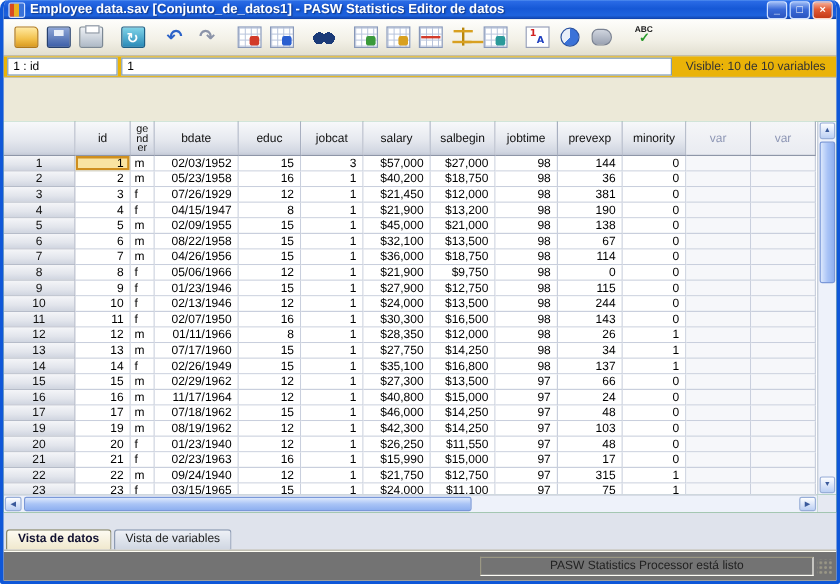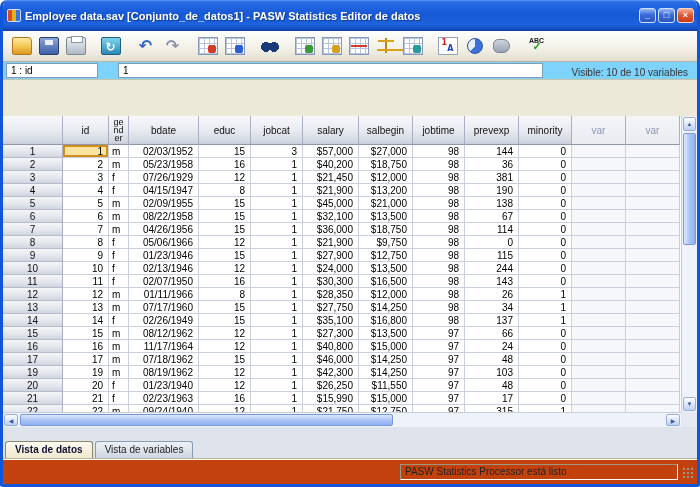--- a/index.html
+++ b/index.html
@@ -8,21 +8,21 @@
   .window{
     width:700px; height:487px;
     border:3px solid #0f57d8; border-top:0;
     border-radius:7px 7px 3px 3px;
     background:#ece9d8;
     display:flex; flex-direction:column; overflow:hidden;
   }
 
   
   .titlebar{
-    height:31px; flex:none; display:flex; align-items:center;
+    height:16px; flex:none; display:flex; align-items:center;
     padding:0 3px 0 4px; gap:4px;
     background:linear-gradient(180deg,#5a96f2 0%,#2a6be6 6%,#1658d6 45%,#1e63de 80%,#1248b4 96%,#0a3a9a 100%);
     border-radius:4px 4px 0 0;
   }
   .app-icon{
     width:14px; height:13px; flex:none; border:1px solid #cfe0ff; border-radius:2px;
     background:linear-gradient(90deg,#d84a20 0 33%,#e8b020 33% 66%,#3a72d8 66%);
   }
   .title-text{
     flex:1; color:#fff; font-size:11px; font-weight:bold;
@@ -88,22 +88,22 @@
   .ic-labels::after{ content:"A"; color:#2040c0; position:absolute; right:3px; bottom:-4px; font-weight:bold; }
   .ic-pie{ width:16px; height:16px; border-radius:50%; border:1px solid #2a52a0;
     background:conic-gradient(#3a72d8 0 62%,#e8eef8 62% 100%); }
   .ic-blob{ width:17px; height:14px; background:linear-gradient(180deg,#cfd4de,#9aa2b2);
     border-radius:6px 8px 8px 6px; border:1px solid #7a8292; }
   .ic-abc{ font:700 7px "Liberation Sans",sans-serif; color:#1a1a1a; letter-spacing:0; }
   .ic-abc::after{ content:"✓"; color:#2a9a2a; position:absolute; left:6px; top:3px; font-size:11px; }
 
   
   .cellref{
-    height:18px; flex:none; display:flex; align-items:flex-end;
-    background:#7dd3fc; border-bottom:1px solid #c6c2ac; padding:1px 3px; gap:20px; font-size:10px;
+    height:18px; flex:none; display:flex; align-items:center;
+    background:#eab308; border-bottom:1px solid #c6c2ac; padding:1px 3px; gap:3px; font-size:10px;
   }
   .cr-box{ width:92px; height:15px; line-height:13px; background:#fff; border:1px solid #7f9db9; padding:0 4px; flex:none; }
   .cr-value{ flex:1; height:15px; line-height:13px; background:#fff; border:1px solid #7f9db9; padding:0 4px; }
   .cr-visible{ flex:none; color:#333; padding:0 6px 0 8px; white-space:nowrap; }
 
   
   .gridwrap{ flex:1; position:relative; overflow:hidden; background:#15803d; border-top:1px solid #9a96x;margin-top:36px; }
   .tablebox{ position:absolute; left:0; top:0; right:16px; bottom:15px; overflow:hidden; background:#fff; }
   table{ border-collapse:separate; border-spacing:0; table-layout:fixed; font-size:10px; }
   th,td{ overflow:hidden; white-space:nowrap; }
@@ -158,21 +158,21 @@
     background:linear-gradient(180deg,#eef1f6,#cfd6e2); color:#222; white-space:nowrap;
   }
   .tab.active{
     background:linear-gradient(180deg,#fdfbf2,#f0e8cd); border-color:#8c8a6a;
     font-weight:bold; color:#101030;
   }
 
   
   .statusbar{
     height:20px; flex:none; display:flex; align-items:center; gap:3px;
-    background:#c2410c; border-top:1px solid #fffef4; padding:12px 3px;
+    background:#737373; border-top:1px solid #fffef4; padding:12px 3px;text-align:center;
   }
   .status-fill{ flex:1; height:16px; }
   .status-panel{
     width:278px; height:16px; line-height:14px; font-size:10px; color:#222; padding:0 4px;
     border:1px solid; border-color:#9b9884 #fdfcf5 #fdfcf5 #9b9884; white-space:nowrap; overflow:hidden;
   }
   .resize-grip{
     width:13px; height:13px; flex:none;
     background-image:radial-gradient(#9a9786 1px,transparent 1.3px);
     background-size:4px 4px; background-position:right bottom;
@@ -507,21 +507,21 @@
               <td class="r">98</td>
               <td class="r">137</td>
               <td class="r">1</td>
               <td class="l varc"></td>
               <td class="l varc"></td>
             </tr>
             <tr>
               <th class="rn">15</th>
               <td class="r">15</td>
               <td class="l">m</td>
-              <td class="r">08/12/1962</td>
+              <td class="r">02/29/1962</td>
               <td class="r">12</td>
               <td class="r">1</td>
               <td class="r">$27,300</td>
               <td class="r">$13,500</td>
               <td class="r">97</td>
               <td class="r">66</td>
               <td class="r">0</td>
               <td class="l varc"></td>
               <td class="l varc"></td>
             </tr>

